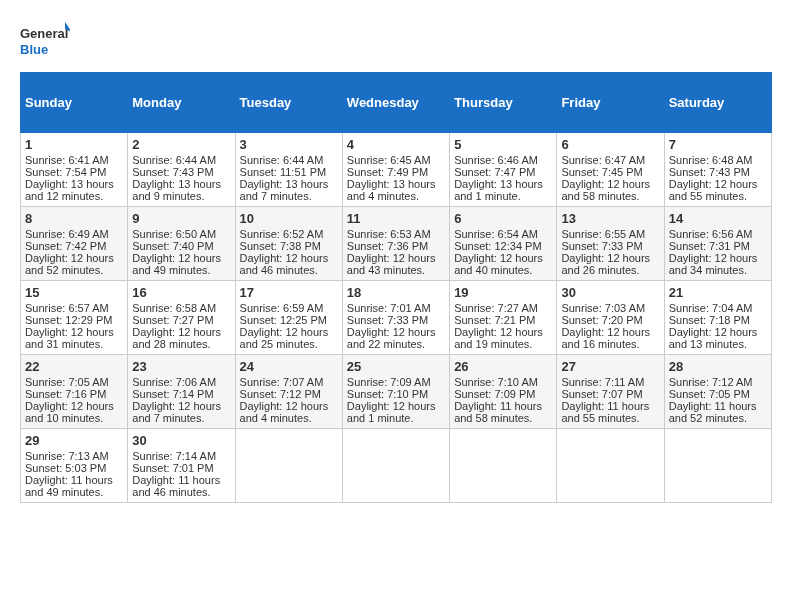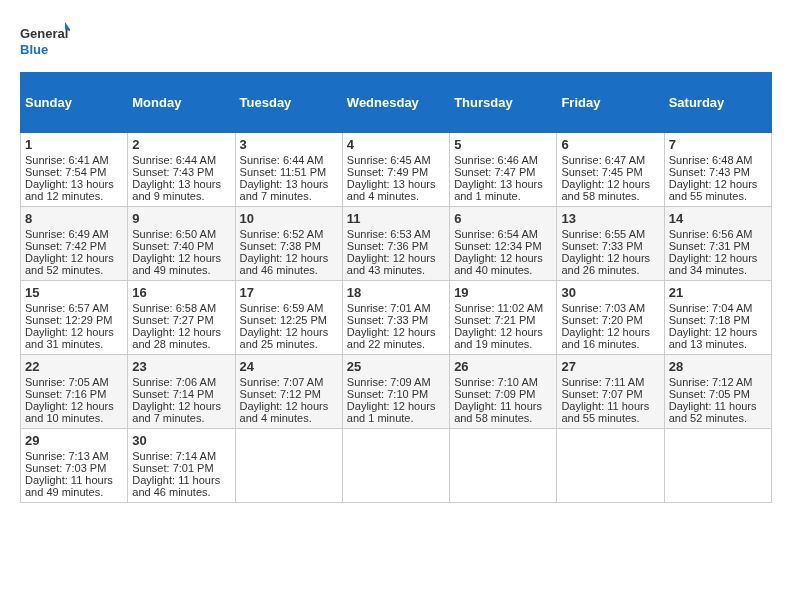--- a/index.html
+++ b/index.html
@@ -225,21 +225,21 @@
         </td>
         <td>
           <span class="day-number">18</span>
           <div>Sunrise: 7:01 AM</div>
           <div>Sunset: 7:33 PM</div>
           <div>Daylight: 12 hours</div>
           <div>and 22 minutes.</div>
         </td>
         <td>
           <span class="day-number">19</span>
-          <div>Sunrise: 11:02 AM</div>
+          <div>Sunrise: 7:27 AM</div>
           <div>Sunset: 7:21 PM</div>
           <div>Daylight: 12 hours</div>
           <div>and 19 minutes.</div>
         </td>
         <td>
           <span class="day-number">30</span>
           <div>Sunrise: 7:03 AM</div>
           <div>Sunset: 7:20 PM</div>
           <div>Daylight: 12 hours</div>
           <div>and 16 minutes.</div>
@@ -300,21 +300,21 @@
           <div>Sunrise: 7:12 AM</div>
           <div>Sunset: 7:05 PM</div>
           <div>Daylight: 11 hours</div>
           <div>and 52 minutes.</div>
         </td>
       </tr>
       <tr>
         <td>
           <span class="day-number">29</span>
           <div>Sunrise: 7:13 AM</div>
-          <div>Sunset: 7:03 PM</div>
+          <div>Sunset: 5:03 PM</div>
           <div>Daylight: 11 hours</div>
           <div>and 49 minutes.</div>
         </td>
         <td>
           <span class="day-number">30</span>
           <div>Sunrise: 7:14 AM</div>
           <div>Sunset: 7:01 PM</div>
           <div>Daylight: 11 hours</div>
           <div>and 46 minutes.</div>
         </td>

